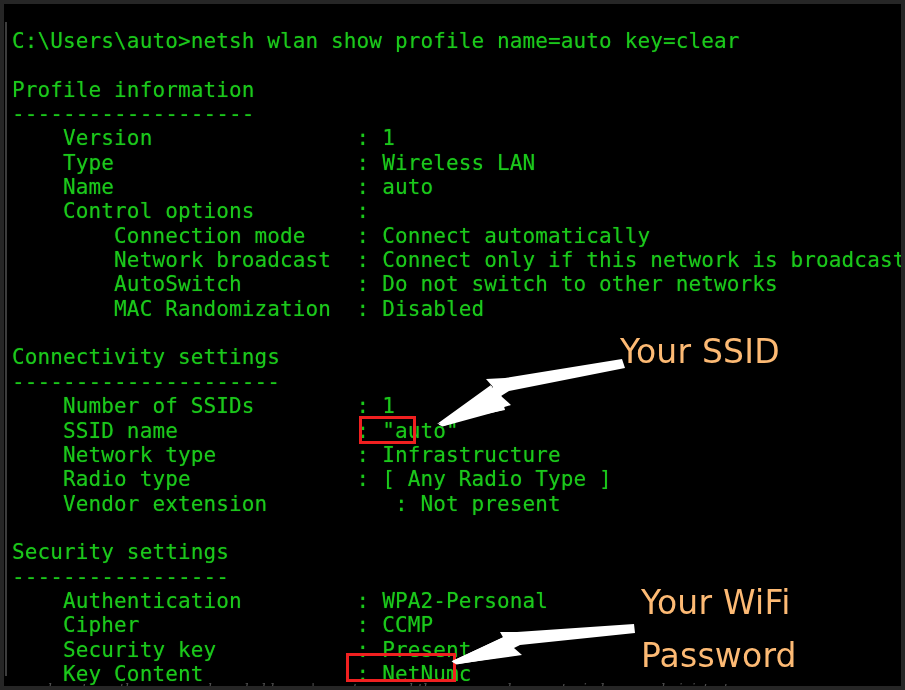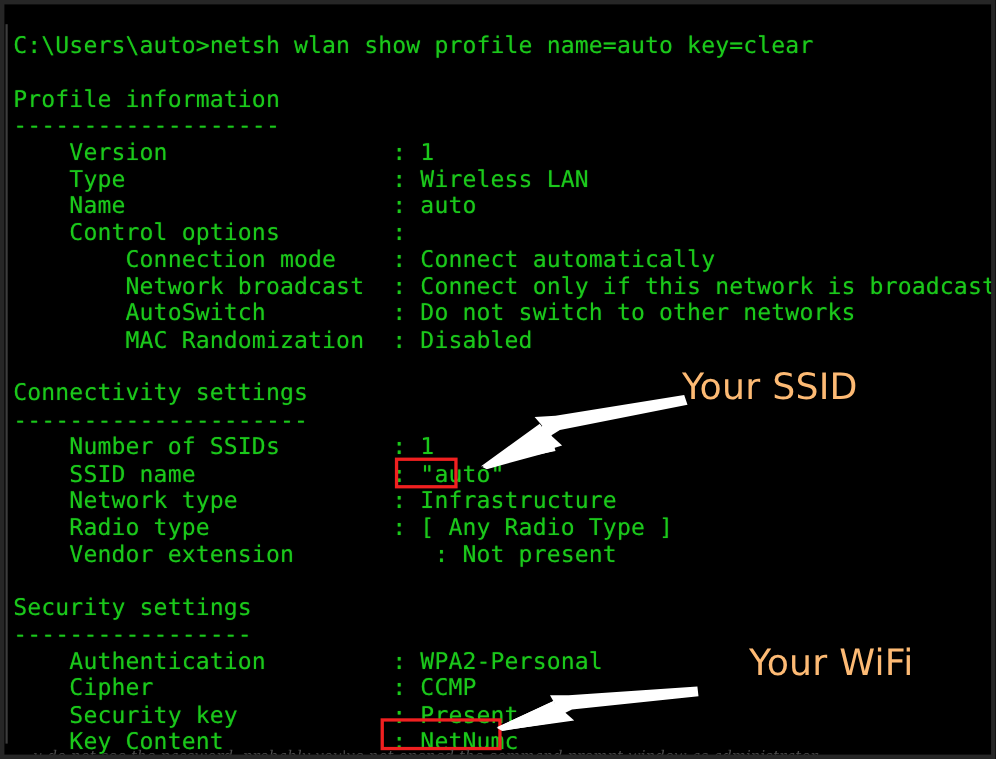--- a/index.html
+++ b/index.html
@@ -98,21 +98,20 @@
     white-space: pre;
   }
   #ssid-annotation {
     left: 616px;
     top: 328px;
   }
   #password-annotation {
     left: 637px;
     top: 572px;
     line-height: 53px;
-    margin-left: 40px;
   }
 
   
   #bottom-caption {
     position: absolute;
     left: 26px;
     top: 676px;
     color: #4e4e4e;
     font-family: "DejaVu Serif", serif;
     font-style: italic;
@@ -170,18 +169,18 @@
     </svg>
 
     <svg class="arrow-svg" id="password-arrow" width="200" height="60" viewBox="0 0 200 60">
       <polygon fill="#ffffff" points="9,39 60,17 56,10 73,10 190,2 191,11 76,23 70,26 78,33 13,42"></polygon>
       <polygon fill="#ffffff" points="8,39 60,15 59,30 74,33"></polygon>
       <path fill="#ffffff" d="M 7.5,39.5 L 60.5,14.5 L 58.5,22.0 L 74.5,32.5 L 12.5,42.5 Z"></path>
     </svg>
 
     <div class="annotation" id="ssid-annotation">Your SSID</div>
 
-    <div class="annotation" id="password-annotation"><span>Your WiFi</span><br></div>
+    <div class="annotation" id="password-annotation"><span>Your WiFi</span><br><span>Password</span></div>
 
     <div id="bottom-caption">u do not see the password, probably you've not opened the command prompt window as administrator.</div>
 
   </div>
 </div>
 
 </body></html>

